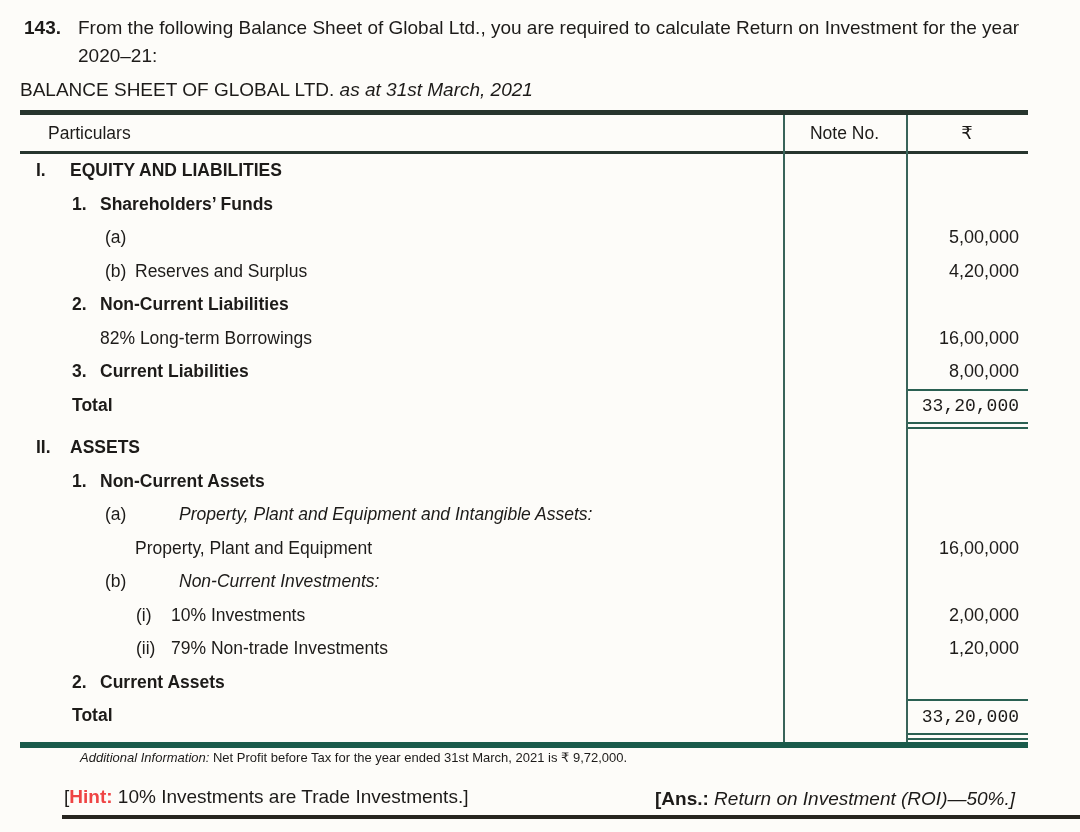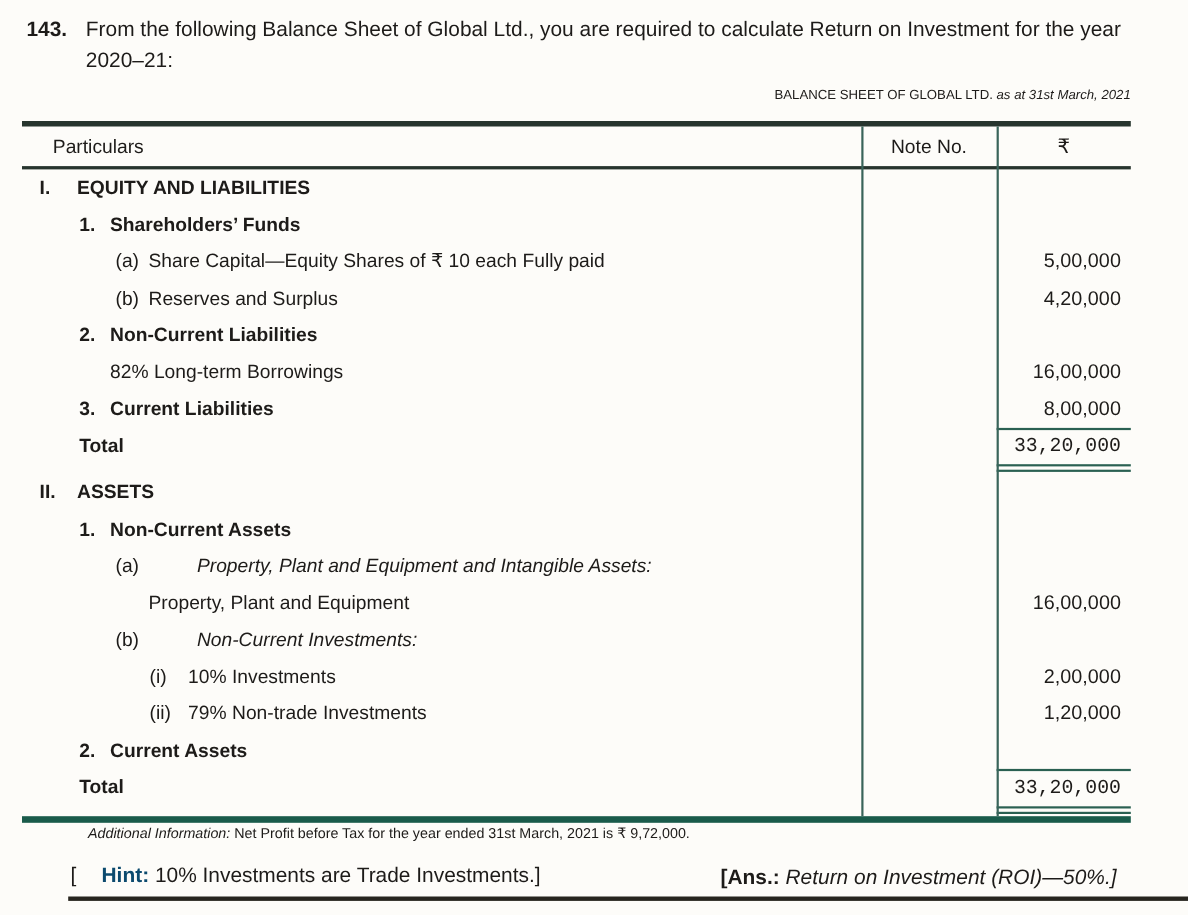--- a/index.html
+++ b/index.html
@@ -9,21 +9,21 @@
     background:#fdfcf9;
     font-family:"Liberation Sans","DejaVu Sans",sans-serif;
     color:#1d1b19;
     overflow:hidden;
   }
   
   .problem { position:absolute; top:14px; left:24px; display:flex; font-size:19px; line-height:28px; }
   .problem-number { font-weight:700; width:54px; flex:none; }
   .problem-text { width:958px; }
   
-  .sheet-title { position:absolute; top:79px; left:20px; width:1008px; text-align:right; font-size:12px; }
+  .sheet-title { position:absolute; top:79px; left:20px; width:1008px; text-align:left; font-size:19px; }
   .sheet-title .it { font-style:italic; }
   
   .bs-table {
     position:absolute; top:110px; left:20px; width:1008px;
     border-top:5px solid #27352e;
     border-bottom:6px solid #1a5b4b;
   }
   .vline { position:absolute; top:0; bottom:0; width:2px; background:#39645a; }
   .v1 { left:763px; } .v2 { left:886px; }
   .thead { display:flex; height:39px; align-items:center; border-bottom:3px solid #27352e; font-size:17.5px; }
@@ -52,21 +52,21 @@
   .v-sub .marker  { width:35px; }
   .v-total .c-part { padding-left:52px; font-weight:700; }
   .v-total .c-amt  { border-top:2px solid #2a6052;font-family:Liberation Mono, monospace; }
   .v-double-rule { height:9px; }
   .v-double-rule .c-amt { display:block; padding:0; }
   .double-line { width:100%; height:7px; border-top:2px solid #2a6052; border-bottom:2px solid #2a6052; }
   
   .addl { position:absolute; top:750px; left:80px; font-size:13px; }
   .addl .it { font-style:italic; }
   .hint { position:absolute; top:786px; left:64px; font-size:19px; }
-  .hint .hint-label { color:#0c4a6e; font-weight:700;margin-left:23px; }
+  .hint .hint-label { color:#ef4444; font-weight:700; }
   .ans { position:absolute; top:788px; left:655px; font-size:19px; }
   .ans .ans-label { font-weight:700; }
   .ans .it { font-style:italic; }
   .bottom-rule { position:absolute; top:815px; left:62px; width:1018px; height:4px; background:#27251f; }
 </style>
 </head>
 <body>
 
 <div class="problem">
   <span class="problem-number">143.</span>
@@ -98,21 +98,20 @@
         <div class="c-part">
           <span class="marker">1.</span>
           <span class="label">Shareholders’ Funds</span>
         </div>
         <div class="c-note"></div>
         <div class="c-amt"></div>
       </div>
       <div class="row v-alpha">
         <div class="c-part">
           <span class="marker">(a)</span>
-          <span class="label">Share Capital—Equity Shares of ₹ 10 each Fully paid</span>
         </div>
         <div class="c-note"></div>
         <div class="c-amt">5,00,000</div>
       </div>
       <div class="row v-alpha">
         <div class="c-part">
           <span class="marker">(b)</span>
           <span class="label">Reserves and Surplus</span>
         </div>
         <div class="c-note"></div>

